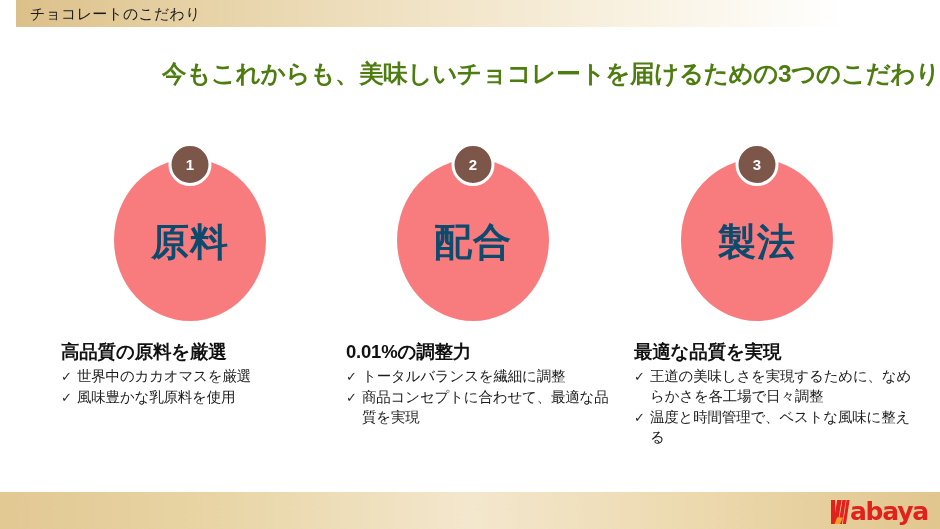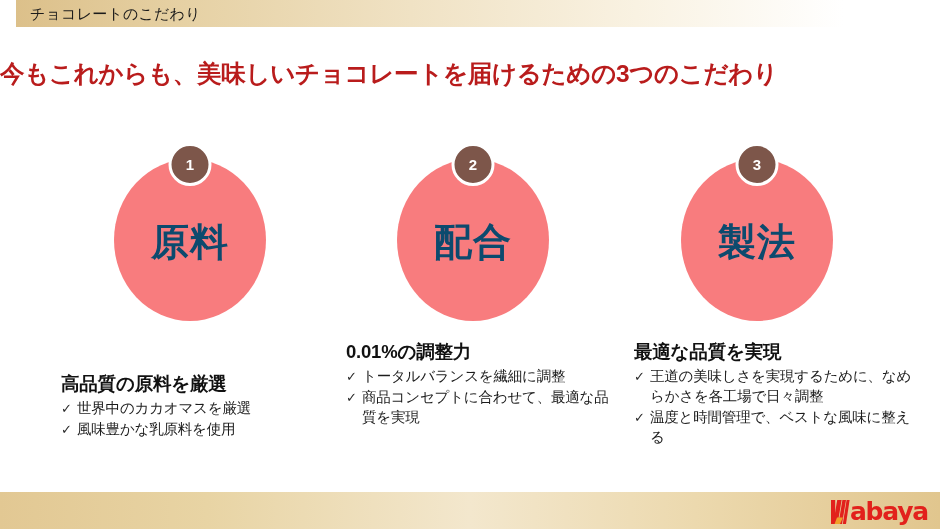--- a/index.html
+++ b/index.html
@@ -18,22 +18,22 @@
   }
   .header-title{
     position:absolute; left:14px; top:4px;
     font-size:15px; font-weight:400; color:#1b1b1b;
     letter-spacing:.2px; line-height:19px;
   }
 
   
   .main-title{
     position:absolute; left:0; top:58px; width:940px;
-    text-align:left;
-    font-size:24.5px; font-weight:bold; color:#b91c1c;
+    text-align:right;
+    font-size:24.5px; font-weight:bold; color:#4d7c0f;
     letter-spacing:-0.3px; line-height:32px;
   }
 
   
   .circles{
     position:absolute; left:0; top:143px; width:940px; height:180px;
   }
   .circle-wrap{ position:absolute; top:0; width:152px; height:178px; }
   .circle-wrap.c1{ left:114px; }
   .circle-wrap.c2{ left:397px; }
@@ -58,21 +58,21 @@
     background:#7d564a;
     border:3px solid #ffffff;
     display:flex; align-items:center; justify-content:center;
     color:#ffffff; font-size:15px; font-weight:bold;
     z-index:3;
   }
 
   
   .cols{ position:absolute; left:0; top:340px; width:940px; height:130px; }
   .col{ position:absolute; top:0; }
-  .col.k1{ left:61px; width:270px;margin-top:32px; }
+  .col.k1{ left:61px; width:270px; }
   .col.k2{ left:346px; width:275px; }
   .col.k3{ left:634px; width:290px; }
 
   .col-head{
     font-size:18.5px; font-weight:bold; color:#111111;
     line-height:24px; letter-spacing:-0.2px;
     margin-bottom:2px; white-space:nowrap;
   }
   .bullets{ list-style:none; }
   .bullet{

